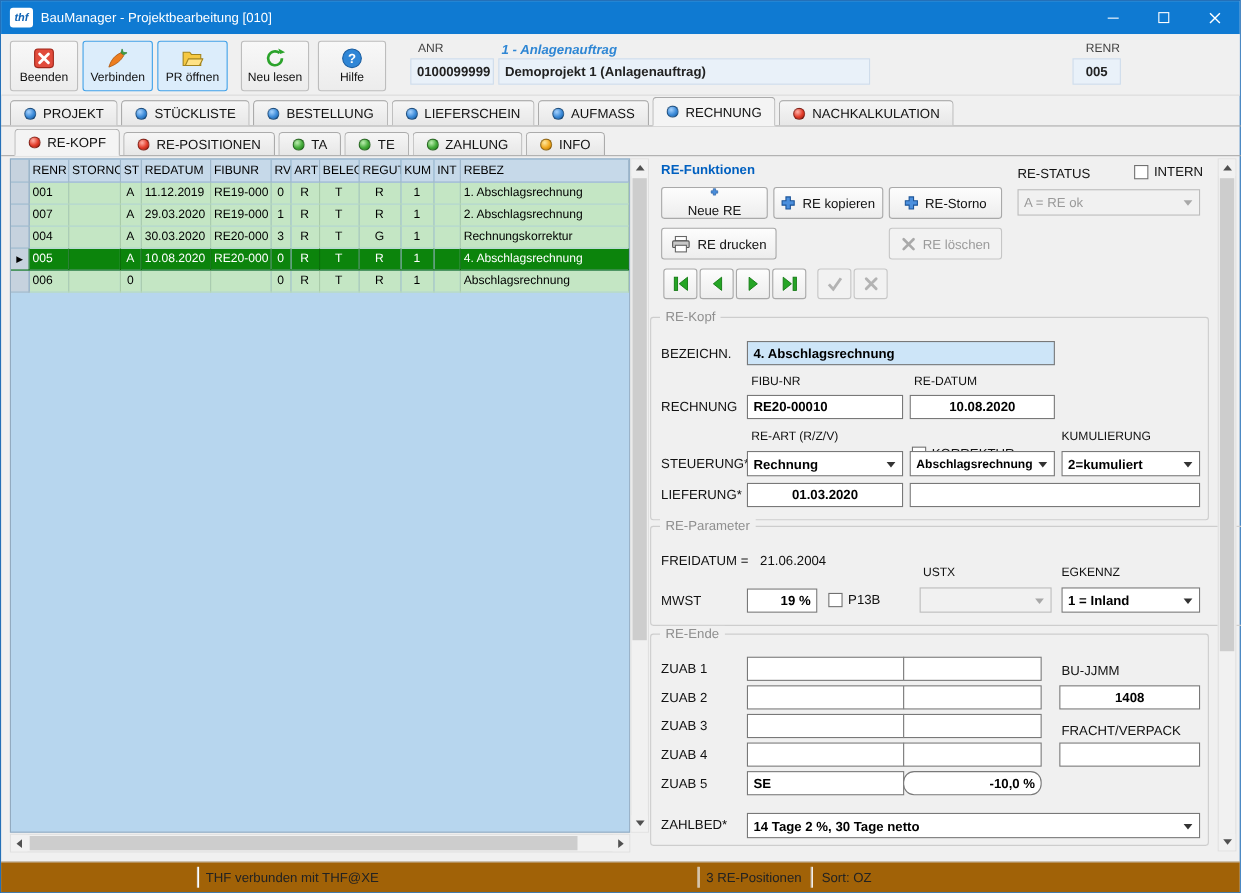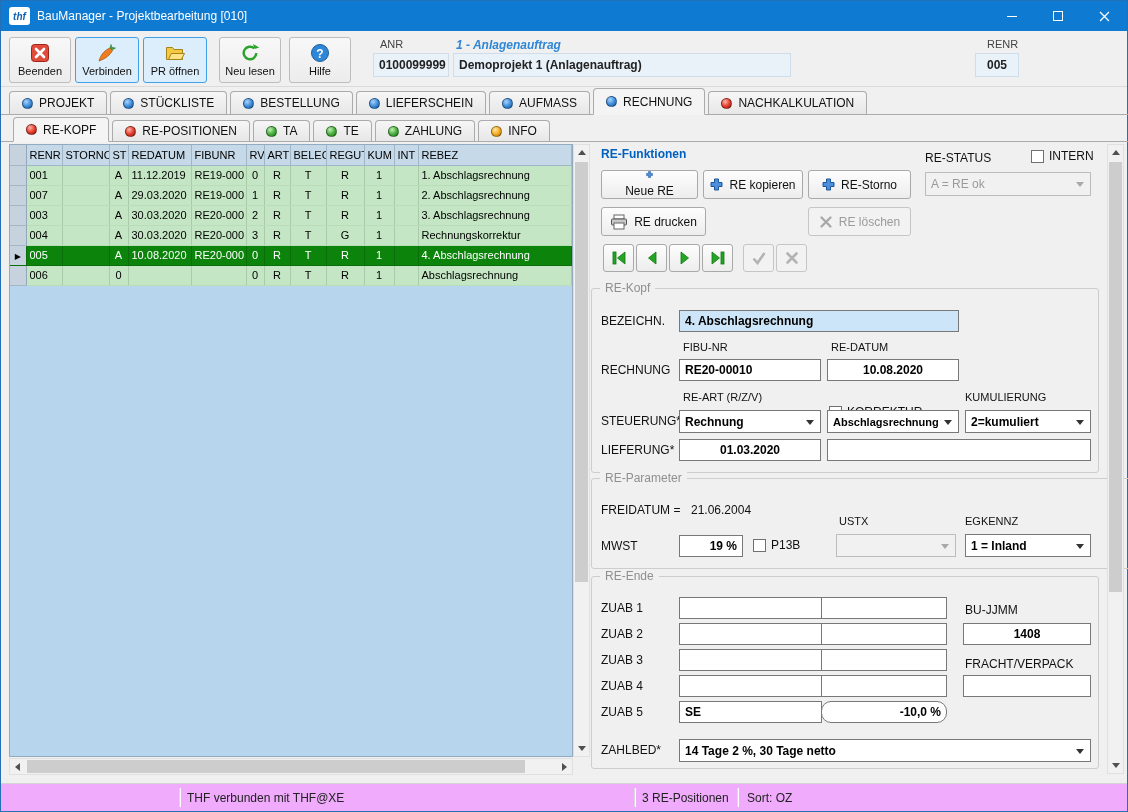--- a/index.html
+++ b/index.html
@@ -79,21 +79,21 @@
   .combo { position:absolute; background:#fff; border:1px solid #787878; display:flex; align-items:center; padding:0 20px 0 5px; font-size:12px; color:#000; white-space:nowrap; overflow:hidden; }
   .combo.b { font-weight:bold; }
   .combo.sm { font-size:11px; }
   .combo .chev { position:absolute; right:6px; top:50%; margin-top:-2px; width:0; height:0; border-left:4px solid transparent; border-right:4px solid transparent; border-top:5px solid #333; }
   .combo.disabled { background:#f1f1f1; border-color:#bcbcbc; color:#9a9a9a; }
   .combo.disabled .chev { border-top-color:#a8a8a8; }
   .group { position:absolute; border:1px solid #cdcdcd; border-radius:3px; }
   .group .legend { position:absolute; top:-8px; left:8px; background:#f0f0f0; padding:0 5px; font-size:12px; color:#8f8f8f; }
 
   
-  .statusbar { position:absolute; left:0; bottom:0; width:100%; height:28px; background:#f0abfc; border-top:1px solid #d4d4d4; font-size:12px; color:#222; }
+  .statusbar { position:absolute; left:0; bottom:0; width:100%; height:28px; background:#a16207; border-top:1px solid #d4d4d4; font-size:12px; color:#222; }
   .status-sep { position:absolute; top:4px; bottom:4px; width:1px; background:#d8d8d8; box-shadow:1px 0 0 #fff; }
   .status-text { position:absolute; top:7px; white-space:nowrap; }
 </style>
 </head>
 <body>
 
 <div id="app">
 
   <div class="titlebar">
     <div class="title-logo">thf</div>
@@ -260,35 +260,20 @@
             <td>1</td>
             <td>R</td>
             <td>T</td>
             <td>R</td>
             <td>1</td>
             <td></td>
             <td>2. Abschlagsrechnung</td>
           </tr>
           <tr>
             <td class="sel-cell"></td>
-            <td>003</td>
-            <td></td>
-            <td>A</td>
-            <td>30.03.2020</td>
-            <td>RE20-000</td>
-            <td>2</td>
-            <td>R</td>
-            <td>T</td>
-            <td>R</td>
-            <td>1</td>
-            <td></td>
-            <td>3. Abschlagsrechnung</td>
-          </tr>
-          <tr>
-            <td class="sel-cell"></td>
             <td>004</td>
             <td></td>
             <td>A</td>
             <td>30.03.2020</td>
             <td>RE20-000</td>
             <td>3</td>
             <td>R</td>
             <td>T</td>
             <td>G</td>
             <td>1</td>

